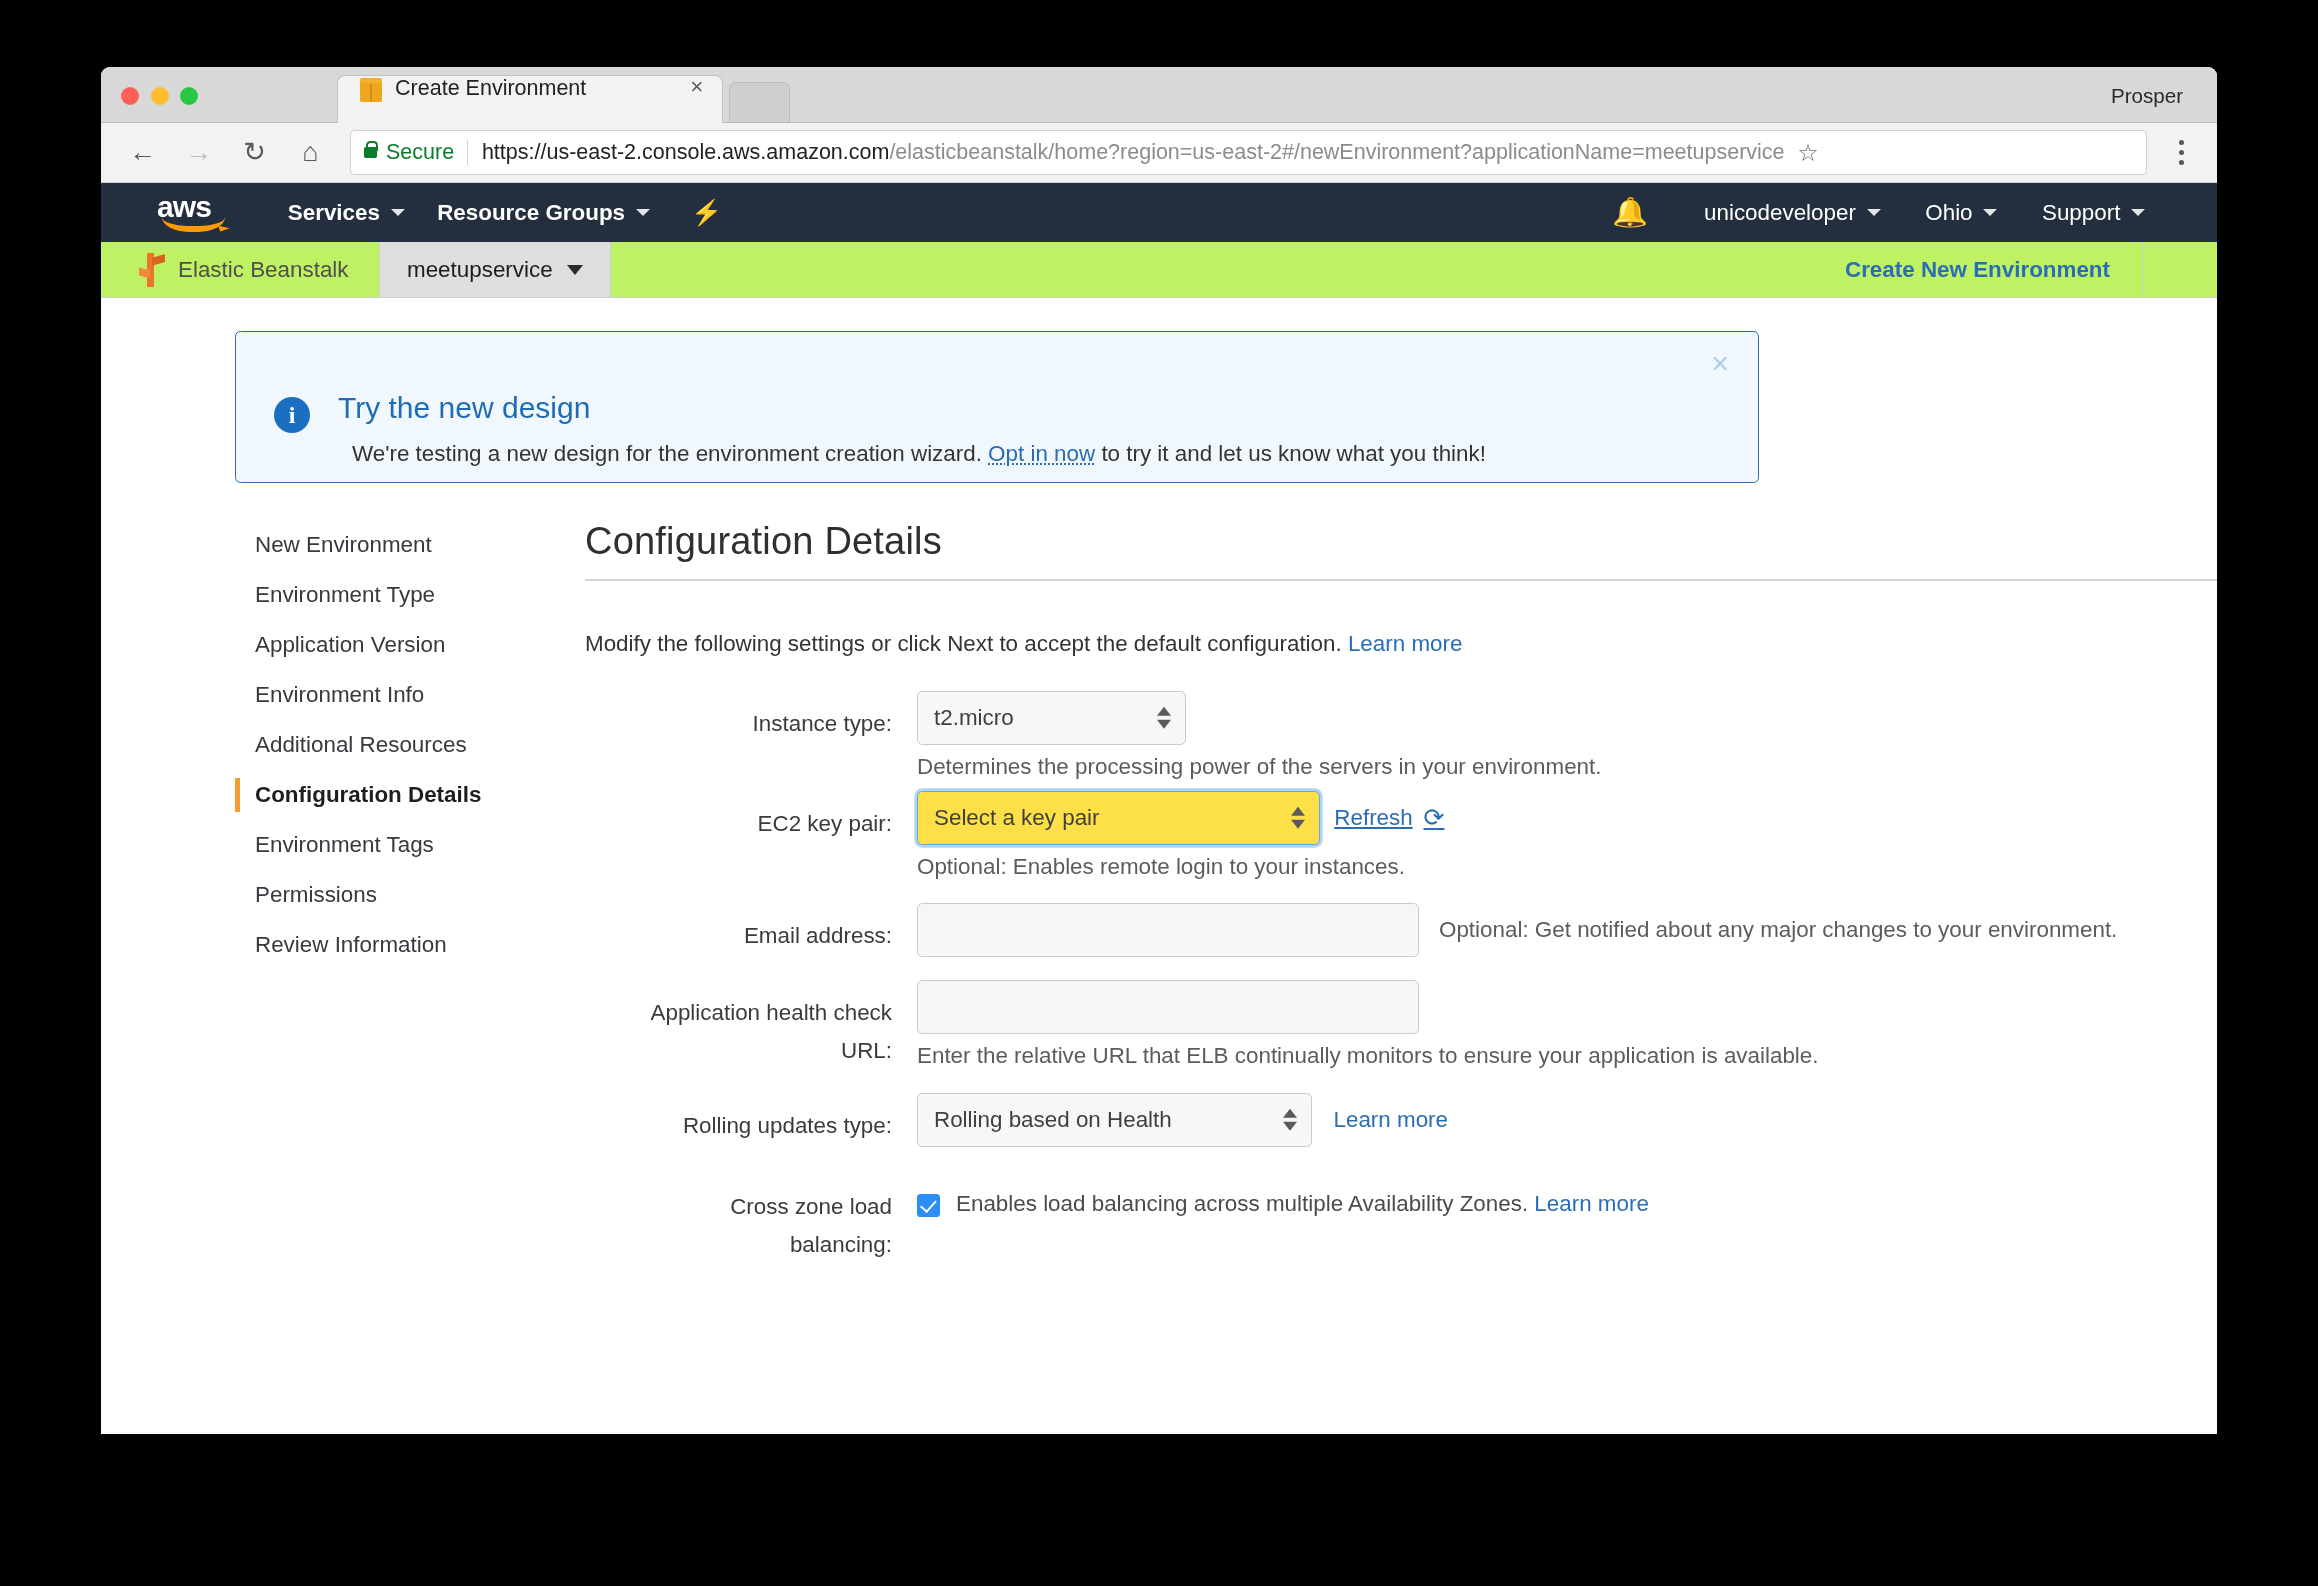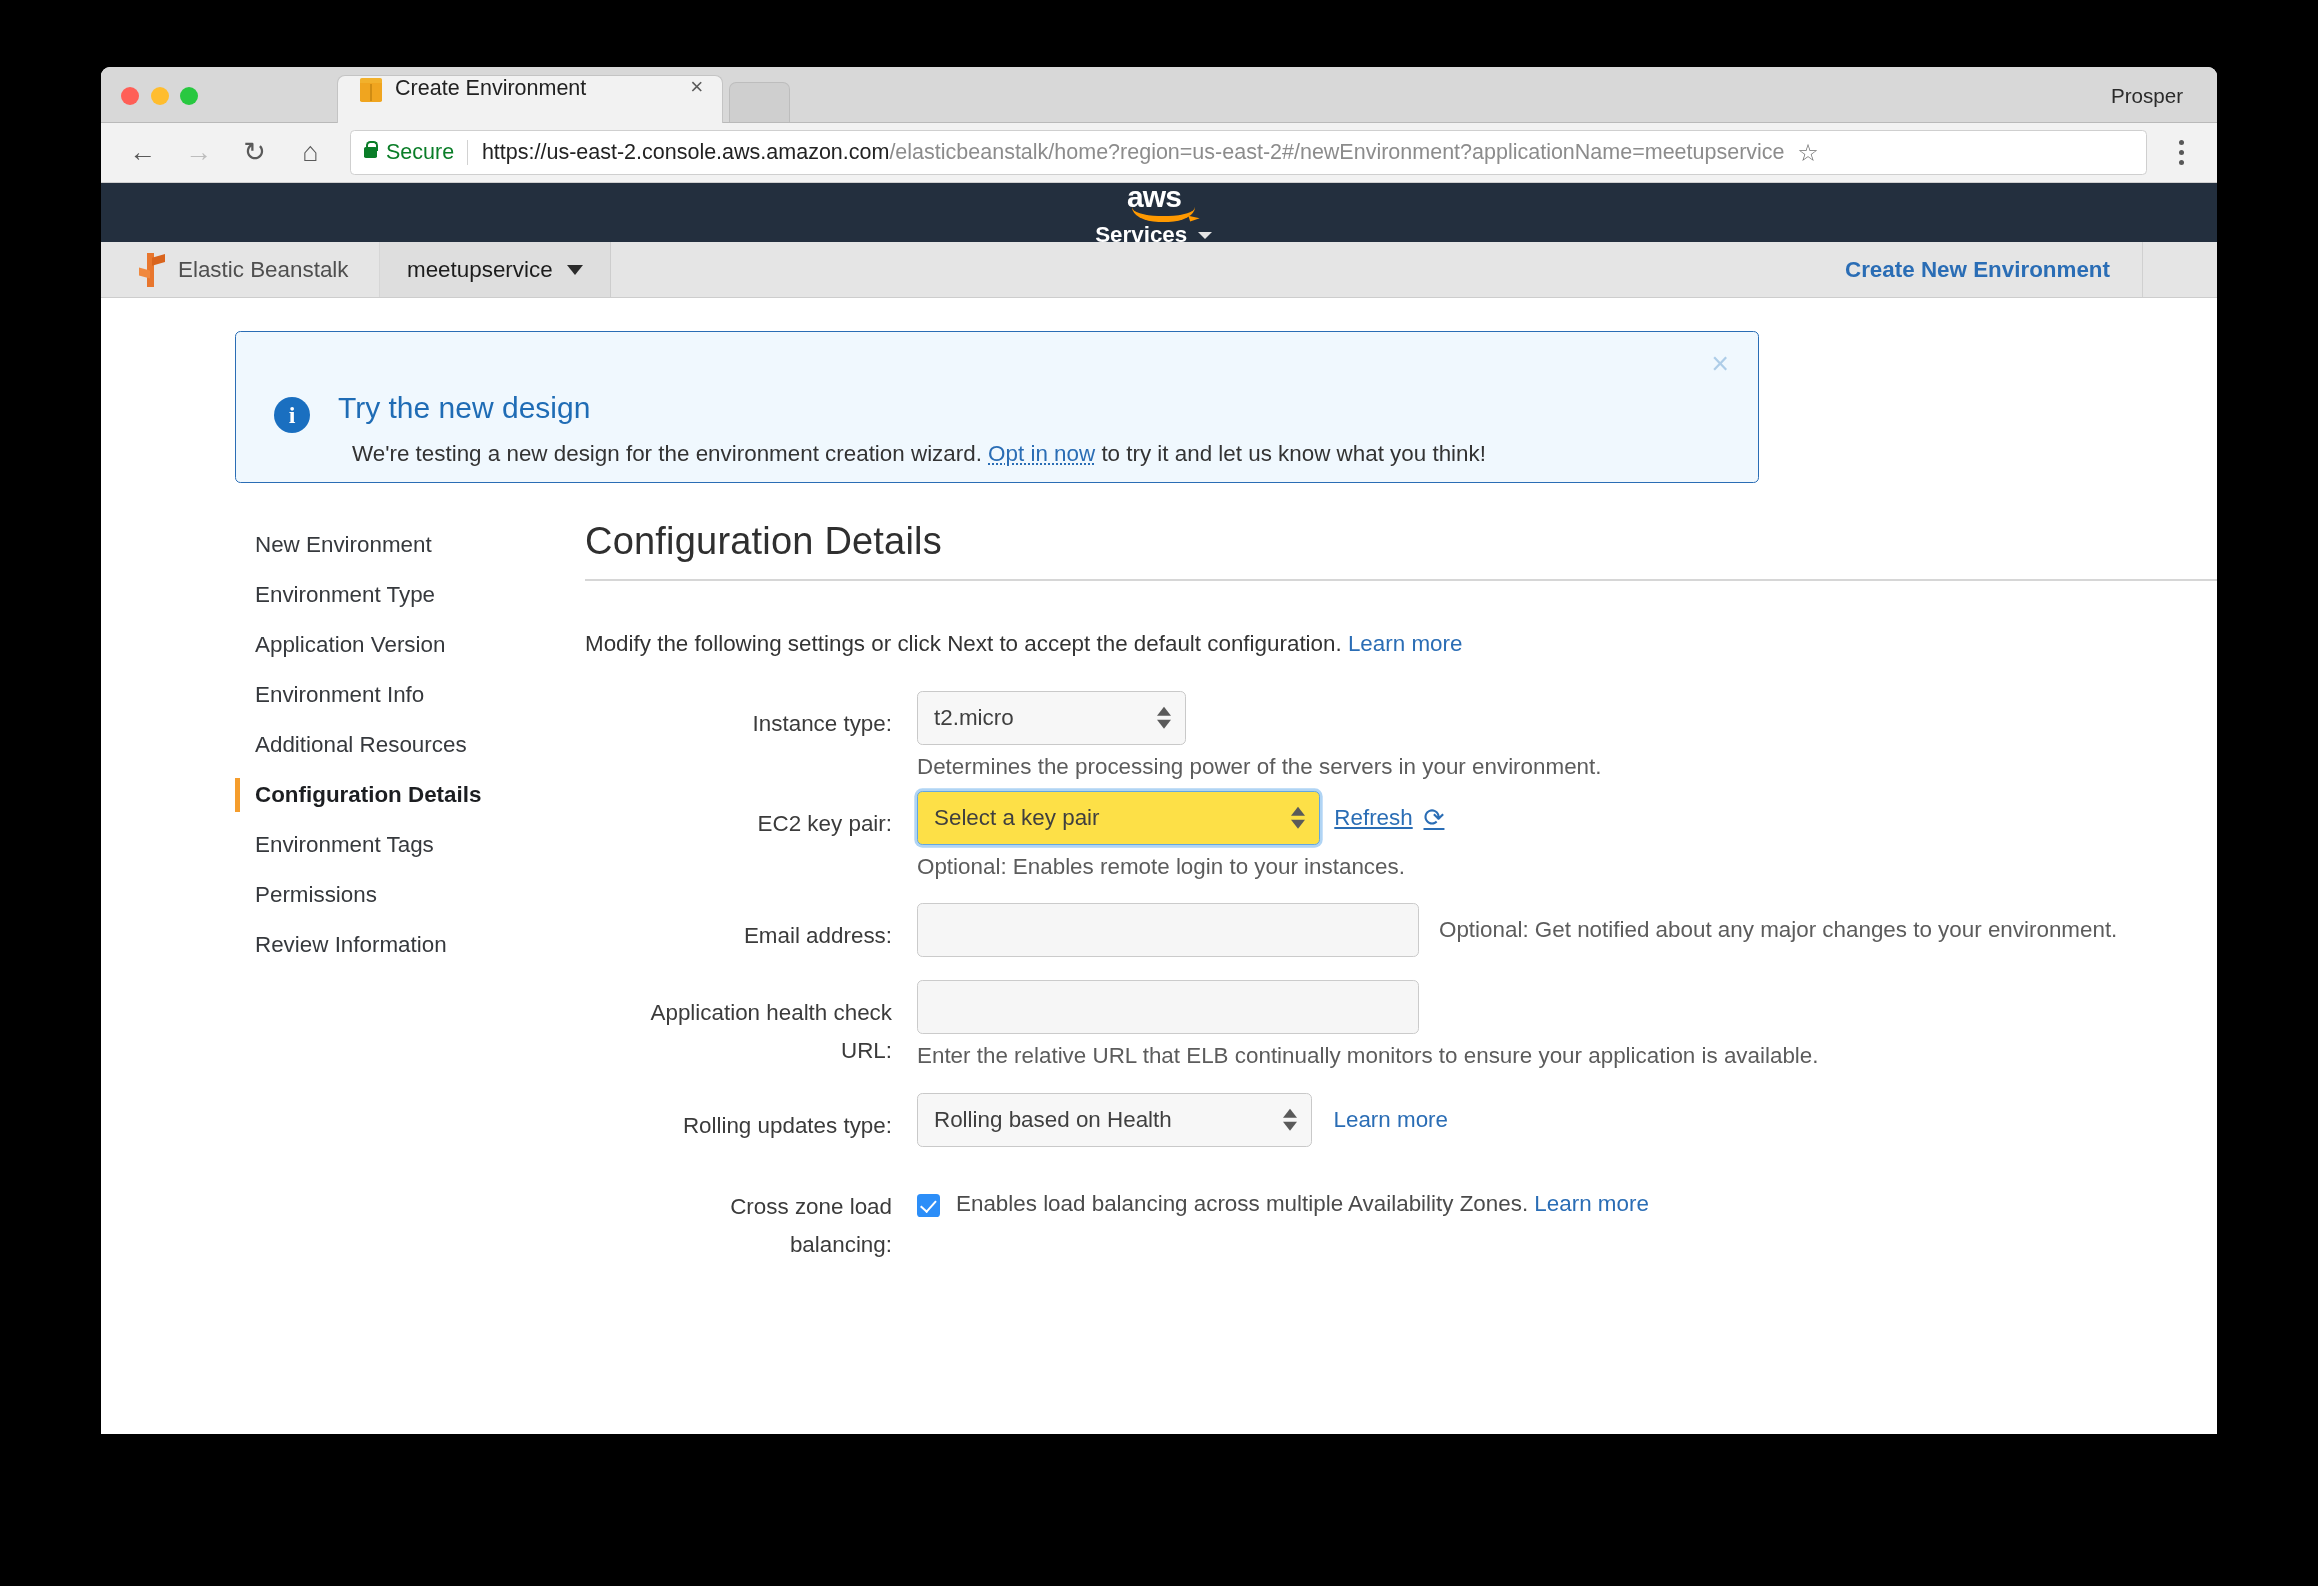--- a/index.html
+++ b/index.html
@@ -157,21 +157,21 @@
     width: 43px; margin-right: 14.3px;
     display: flex; flex-direction: column; align-items: center; gap: 4.5px;
   }
   .kebab i { width: 5.4px; height: 5.4px; border-radius: 50%; background: #585858; }
 
   
   .aws-nav {
     position: relative;
     height: 59px;
     background: #232f3e;
-    display: flex; align-items: center; flex-direction: column;
+    display: flex; align-items: center;
   }
   .aws-logo {
     position: relative;
     width: 77px; height: 39px;
     margin-left: 56px; margin-right: 43px;
     flex: 0 0 auto;
   }
   .aws-logo .wordmark {
     font-size: 30px; font-weight: bold; color: #fff;
     letter-spacing: -0.9px;
@@ -212,21 +212,21 @@
   }
   .bell-icon {
     color: #fff; font-size: 29px; margin-right: 45px; line-height: 1;
   }
   .nav-item.right { font-weight: normal; margin-right: 23px; }
 
   
   .service-bar {
     position: relative;
     height: 56px;
-    background: #e5e5e5;
+    background: #bef264;
     border-bottom: 0.9px solid #cdcdcd;
     display: flex; align-items: stretch;
   }
   .eb-crumb {
     display: flex; align-items: center;
     padding: 0 30.5px 0 38px;
     border-right: 0.9px solid #d6d6d6;
     gap: 16px;
   }
   .eb-icon { position: relative; width: 23px; height: 34px; flex: 0 0 auto; }

